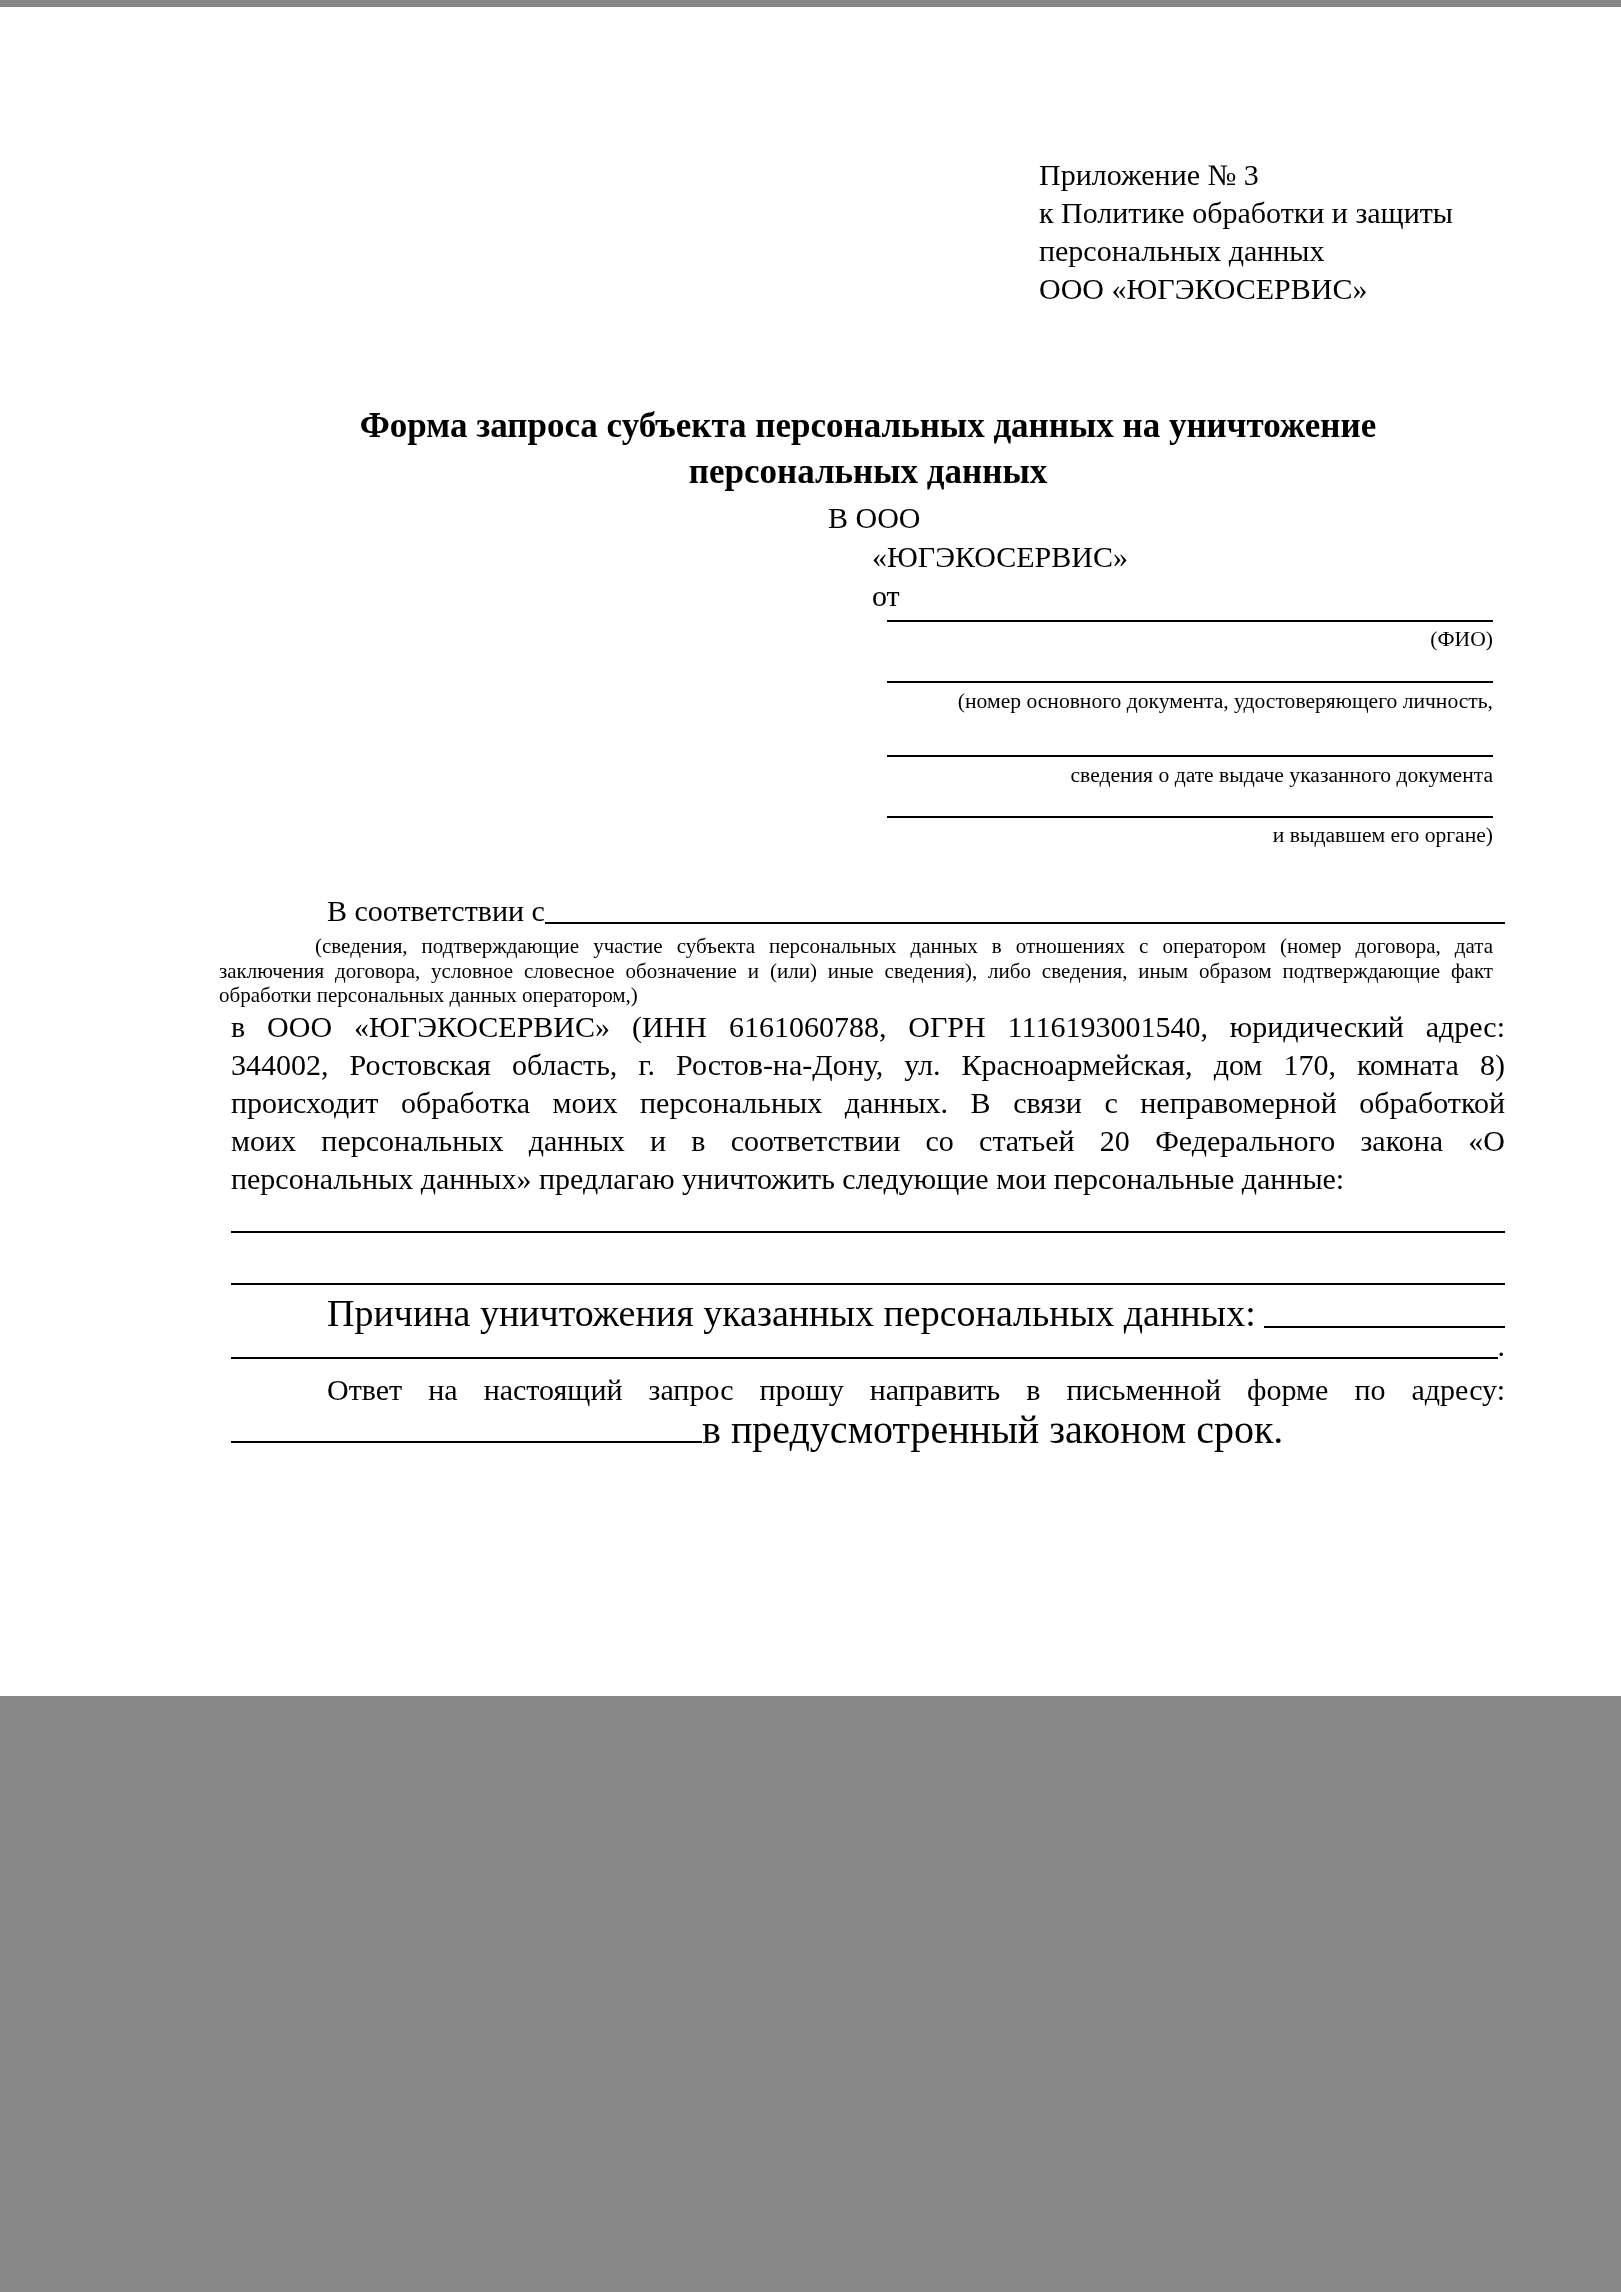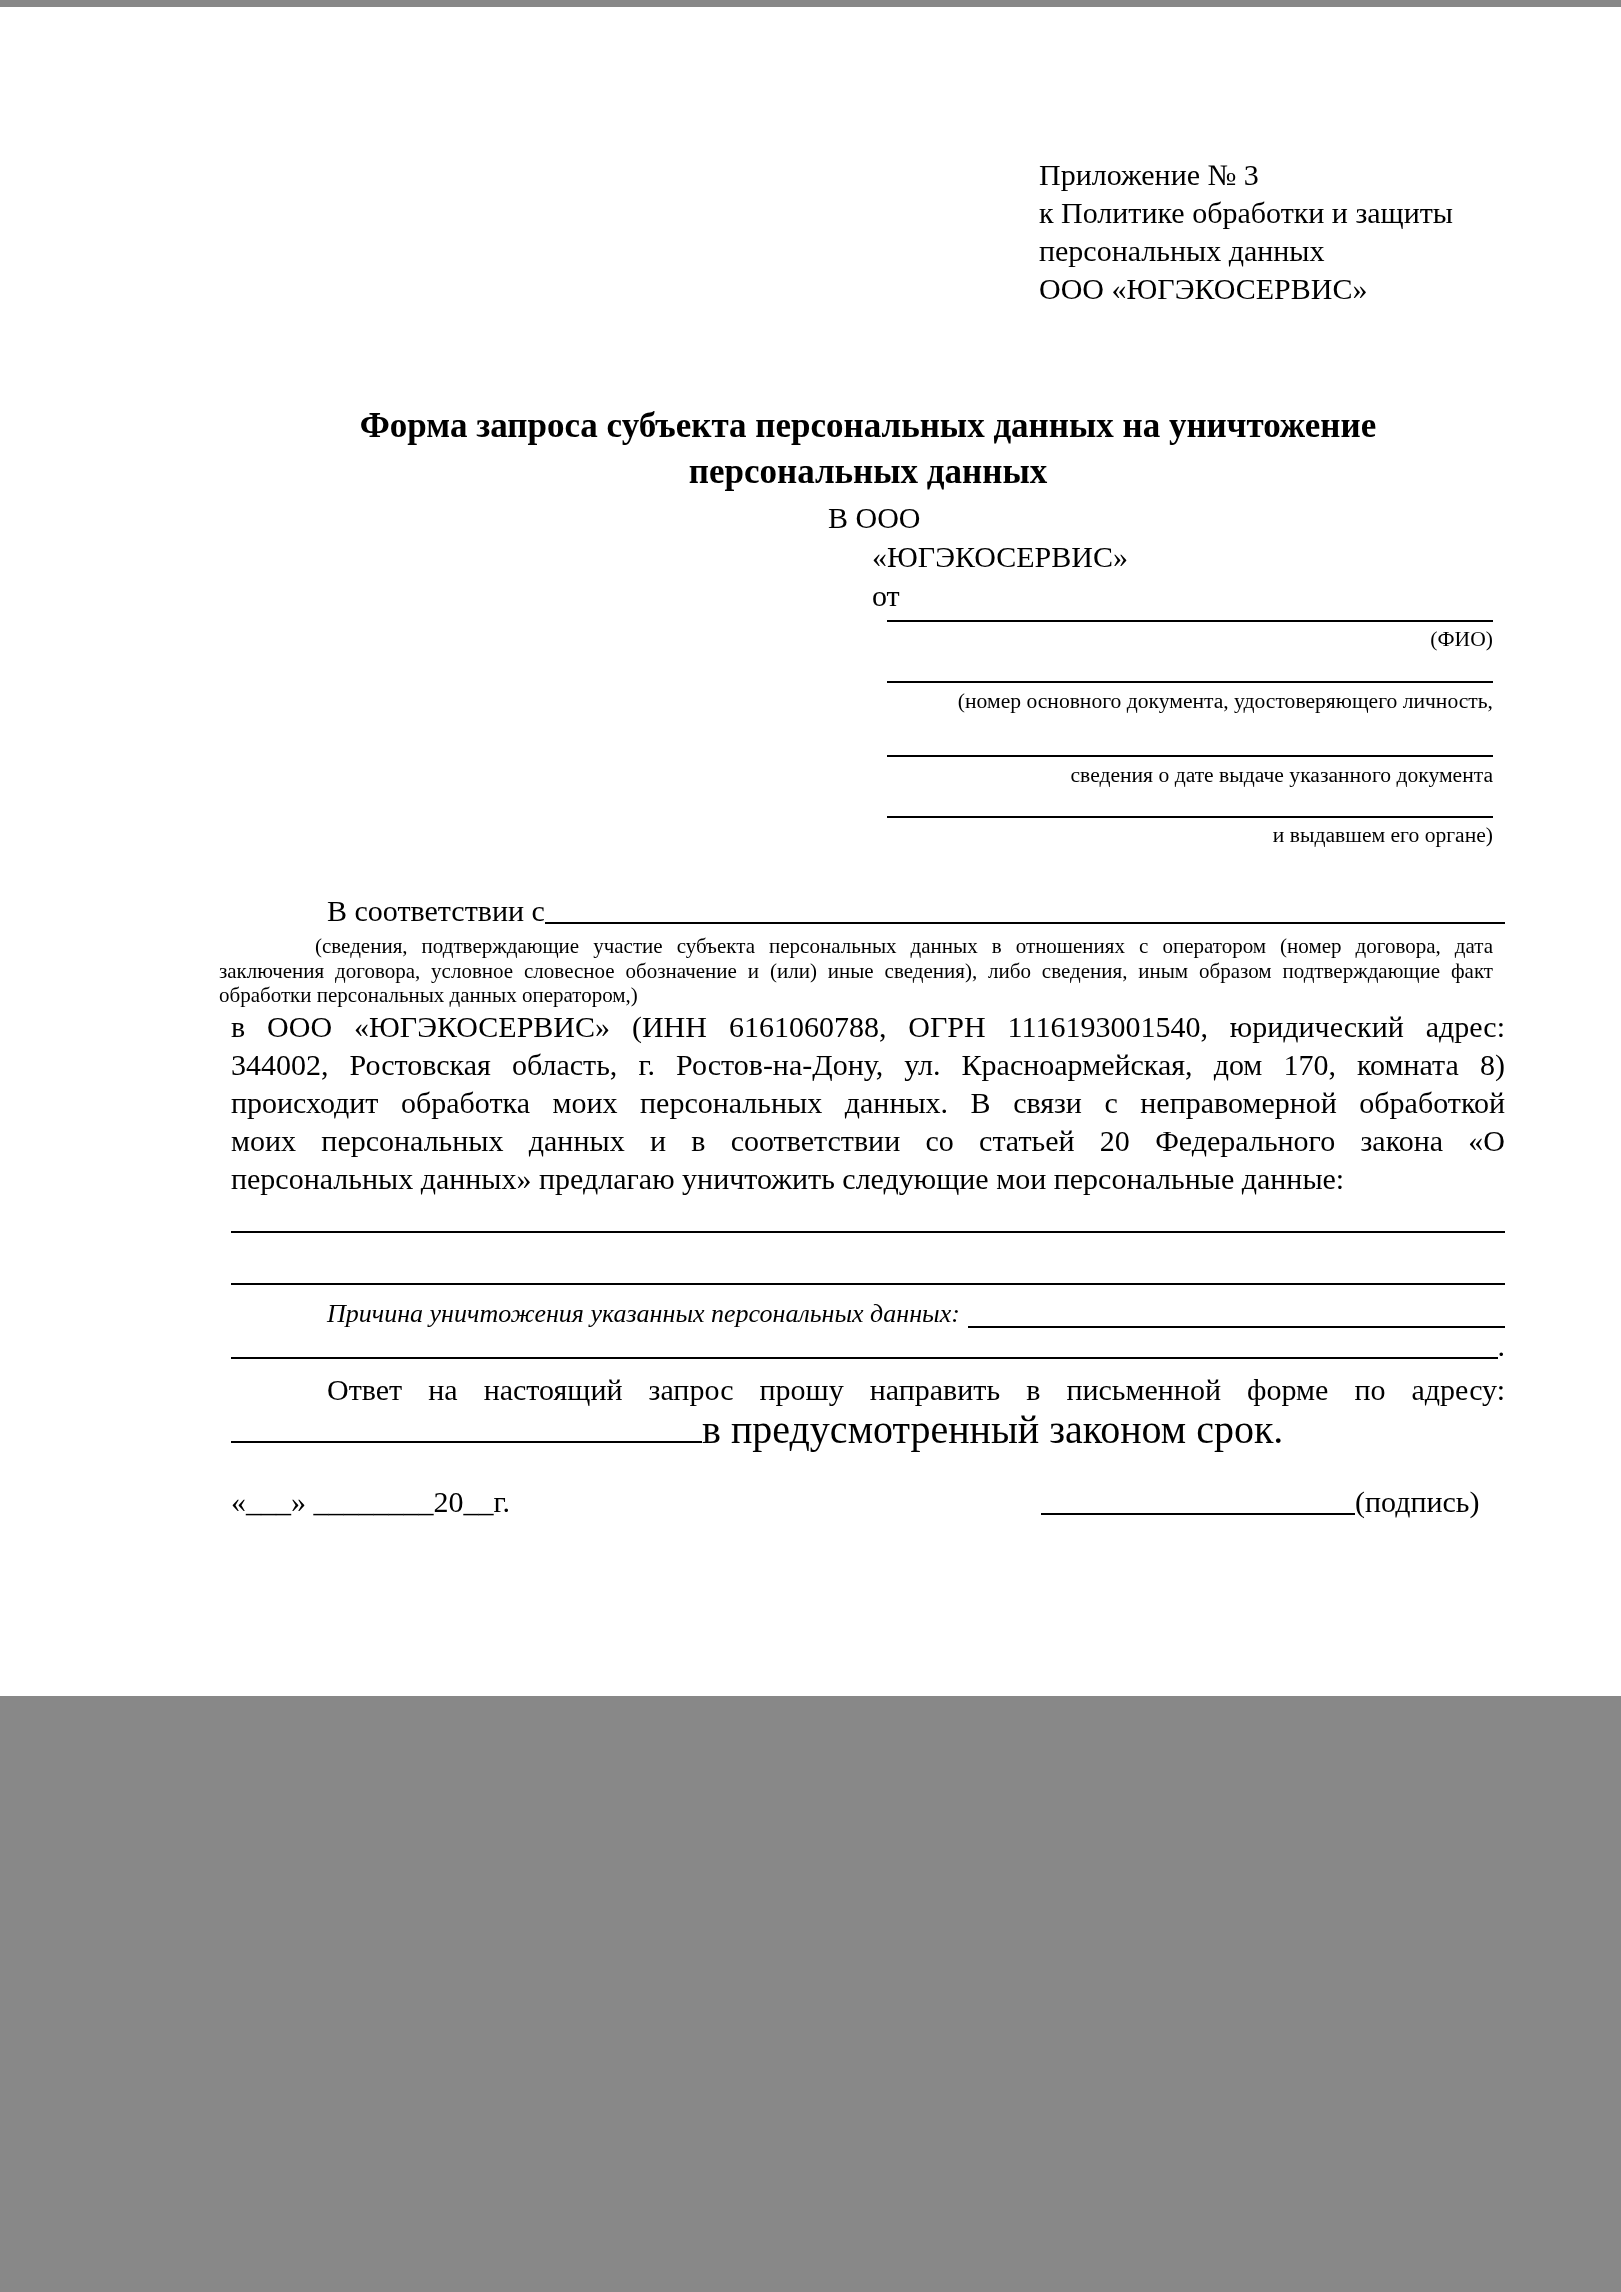--- a/index.html
+++ b/index.html
@@ -32,21 +32,21 @@
   
   .according-row{left:231px;width:1274px;top:885px;display:flex;font-size:30px;line-height:37px;}
   .indent{flex:0 0 96px;}
   .fill{flex:1 1 auto;border-bottom:2.9px solid #000;margin-bottom:4.9px;}
   .fine-print{left:219px;width:1274px;top:927px;font-size:21px;line-height:24.5px;}
   .fp-first{text-indent:96px;}
   .just{text-align:justify;text-align-last:justify;}
   .main-para{left:231px;width:1274px;top:1001px;font-size:30px;line-height:38px;}
   .blank-row{left:231px;width:1274px;height:0;border-top:2.9px solid #000;}
   .br1{top:1224px;} .br2{top:1276px;}
-  .reason-row{left:231px;width:1274px;top:1287px;display:flex;font-size:26px;line-height:39px;font-style:italic;}
+  .reason-row{left:231px;width:1274px;top:1287px;display:flex;font-size:38px;line-height:39px;}
   .reason-row .label{white-space:nowrap;padding-right:7.8px;}
   .reason-cont-row{left:231px;width:1274px;top:1320px;display:flex;font-size:30px;line-height:37px;}
   .answer-line1{left:231px;width:1274px;top:1364px;font-size:30px;line-height:37px;text-indent:96px;}
   .answer-line2{left:231px;width:1274px;top:1404px;display:flex;font-size:40px;line-height:37px;align-items:flex-end;}
   .addr-line{flex:0 0 471px;border-bottom:2.9px solid #000;margin-bottom:4.9px;}
   .answer-line2 .suffix{white-space:nowrap;}
 
   
   .footer-row{left:231px;width:1274px;top:1475px;display:flex;justify-content:space-between;align-items:flex-end;font-size:30px;line-height:39px;}
   .sig-group{display:flex;align-items:flex-end;margin-right:25.5px;}
@@ -114,22 +114,15 @@
     <span class="fill"></span>
     <span>.</span>
   </div>
 
   <div class="abs answer-line1 just">Ответ на настоящий запрос прошу направить в письменной форме по адресу:</div>
   <div class="abs answer-line2">
     <span class="addr-line"></span>
     <span class="suffix">в предусмотренный законом срок.</span>
   </div>
 
-  <div class="abs footer-row">
-    <span>«___» ________20__г.</span>
-    <span class="sig-group">
-      <span class="sig-line"></span>
-      <span>(подпись)</span>
-    </span>
-  </div>
 
 </div>
 
 
 </body></html>

